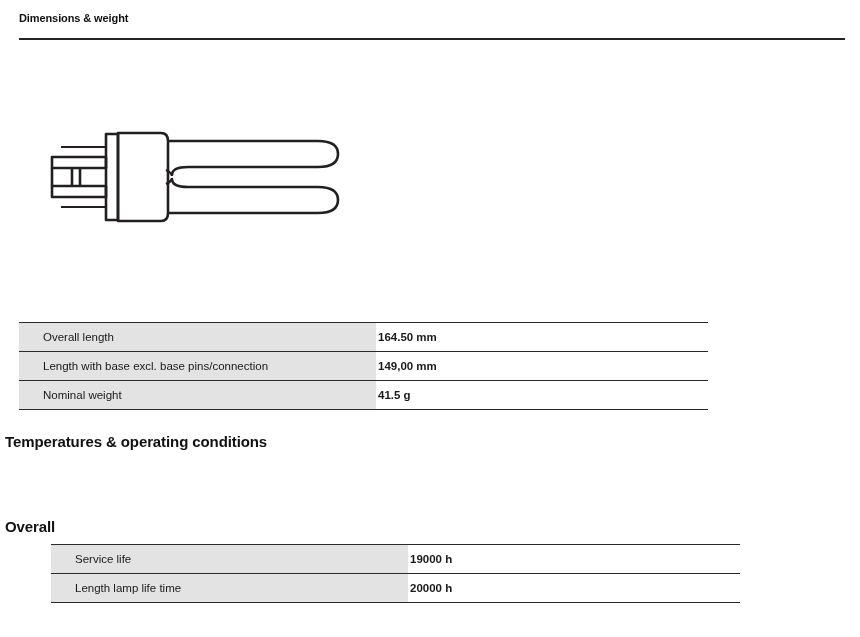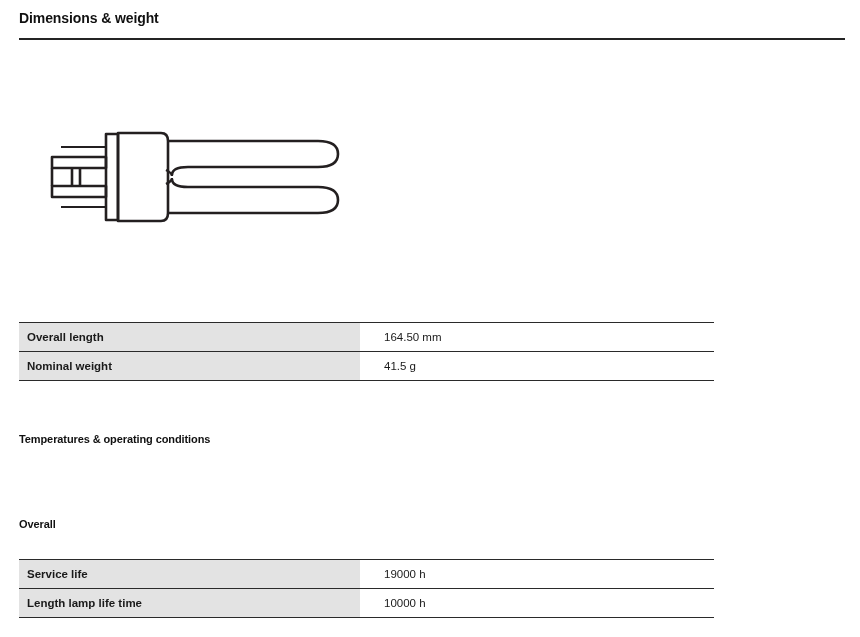--- a/index.html
+++ b/index.html
@@ -22,21 +22,21 @@
   }
 
   
   .top-header {
     position: absolute;
     left: 19px;
     top: 8px;
     width: 826px;
   }
   .top-header .title {
-    font-size: 14px;
+    font-size: 11px;
     font-weight: bold;
     letter-spacing: -0.1px;
     color: #111111;
     line-height: 20px;
   }
   .top-header .rule {
     margin-top: 10px;
     border-top: 2px solid #242424;
     width: 826px;
   }
@@ -49,68 +49,68 @@
     width: 320px;
     height: 115px;
   }
   .figure svg {
     display: block;
   }
 
   
   .section-heading {
     position: absolute;
-    left: 19px;
-    font-size: 11px;
+    left: 5px;
+    font-size: 15px;
     font-weight: bold;
     letter-spacing: -0.1px;
     color: #111111;
   }
   .section-heading.temps { top: 433px; }
   .section-heading.lifespan { top: 518px; }
 
   
   .spec-table {
     position: absolute;
     left: 19px;
     width: 663px;
     border-collapse: collapse;
     table-layout: fixed;
   }
   .spec-table.dims     { top: 322px; }
   .spec-table.temps    { top: 465px; }
-  .spec-table.lifespan { top: 559px; }
+  .spec-table.lifespan { top: 544px; margin-left: 32px; }
 
   .spec-table tr {
     height: 29px;
   }
   .spec-table td {
     padding: 0;
     vertical-align: middle;
     border-top: 1.6px solid #2a2a2a;
     border-bottom: 1.6px solid #2a2a2a;
     font-size: 11.5px;
     line-height: 14px;
   }
   .spec-table tr + tr td {
     border-top: none;
   }
   .spec-table td.label {
     width: 333px;
     background: #e3e3e3;
-    font-weight: bold;
+    font-weight: normal;
     color: #1a1a1a;
-    padding-left: 8px;
+    padding-left: 24px;
   }
   .spec-table td.value {
     width: 330px;
     background: #ffffff;
     color: #1a1a1a;
-    padding-left: 24px;
-    font-weight: normal;
+    padding-left: 2px;
+    font-weight: bold;
   }
 </style>
 </head>
 <body>
 
 <div class="page">
 
   <div class="top-header">
     <div class="title">Dimensions &amp; weight</div>
     <div class="rule"></div>
@@ -147,37 +147,41 @@
     </svg>
   </div>
 
   <table class="spec-table dims">
     <tbody>
       <tr>
         <td class="label">Overall length</td>
         <td class="value">164.50 mm</td>
       </tr>
       <tr>
+        <td class="label">Length with base excl. base pins/connection</td>
+        <td class="value">149,00 mm</td>
+      </tr>
+      <tr>
         <td class="label">Nominal weight</td>
         <td class="value">41.5 g</td>
       </tr>
     </tbody>
   </table>
 
   <div class="section-heading temps">Temperatures &amp; operating conditions</div>
 
 
   <div class="section-heading lifespan">Overall</div>
 
   <table class="spec-table lifespan">
     <tbody>
       <tr>
         <td class="label">Service life</td>
         <td class="value">19000 h</td>
       </tr>
       <tr>
         <td class="label">Length lamp life time</td>
-        <td class="value">10000 h</td>
+        <td class="value">20000 h</td>
       </tr>
     </tbody>
   </table>
 
 </div>
 
 </body></html>

